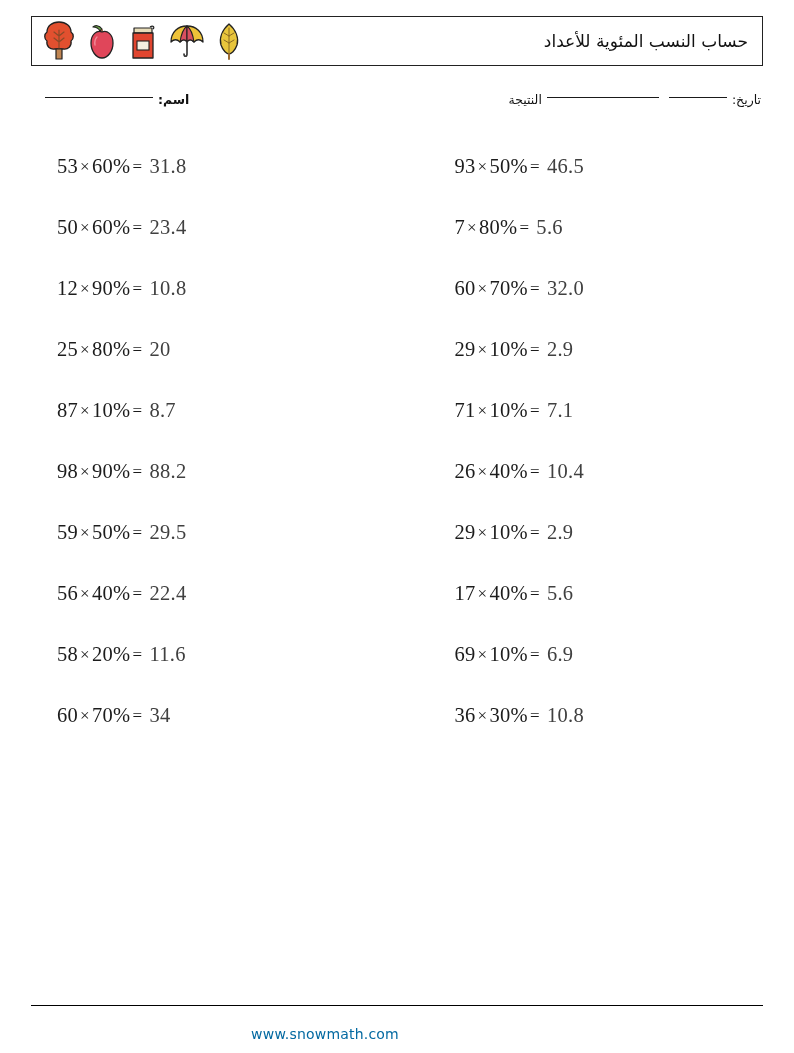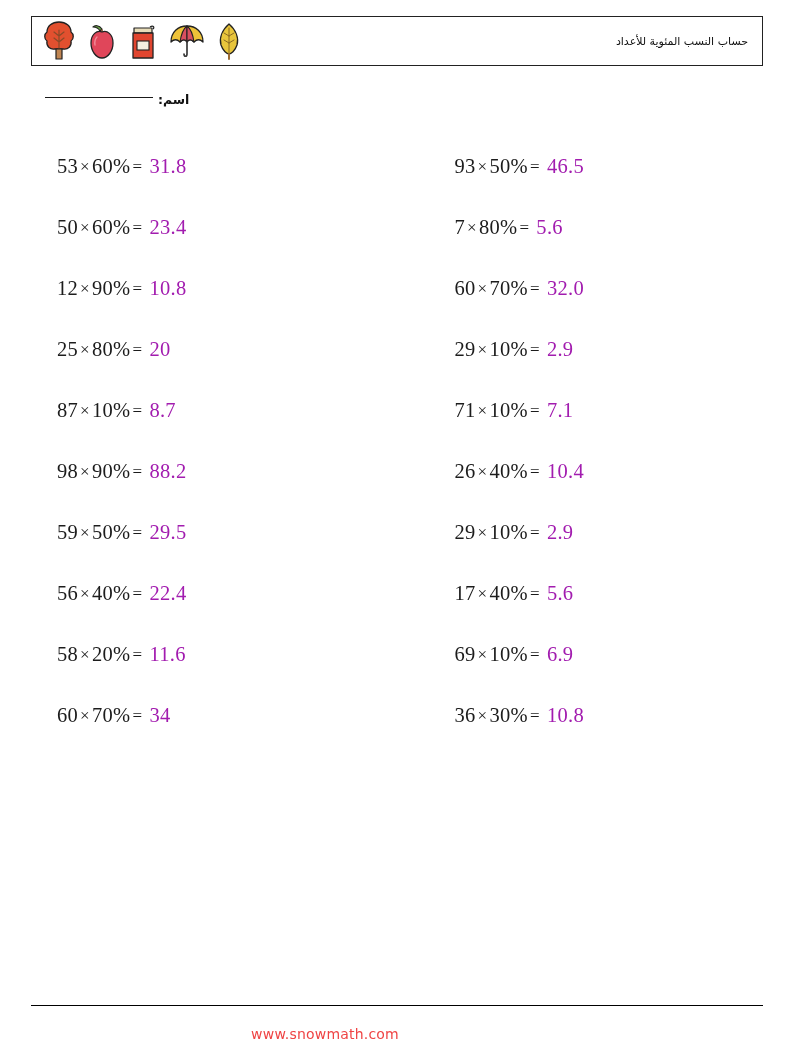--- a/index.html
+++ b/index.html
@@ -45,21 +45,21 @@
     align-items: center;
     gap: 10px;
     height: 44px;
   }
   .icon-strip svg { display: block; }
 
   .worksheet-title {
     direction: rtl;
     unicode-bidi: isolate;
     font-family: "DejaVu Sans", "Liberation Sans", sans-serif;
-    font-size: 11px;
+    font-size: 17px;
     color: #111111;
     letter-spacing: 0;
     white-space: nowrap;
     margin-left: 41px;
   }
 
   
   .info-row {
     position: absolute;
     left: 31px;
@@ -130,21 +130,21 @@
     white-space: nowrap;
   }
   .expr { letter-spacing: 0.3px; }
   .times {
     font-size: 17px;
     padding: 0 2px;
     position: relative;
     top: 0.5px;
   }
   .answer {
-    color: #a21caf;
+    color: #404040;
     padding-left: 5px;
     letter-spacing: 0.3px;
   }
 
   
   .footer-rule {
     position: absolute;
     left: 31px;
     top: 1005px;
     width: 732px;
@@ -152,21 +152,21 @@
     border-top: 1.6px solid #000000;
   }
   .footer-text {
     position: absolute;
     left: 0;
     top: 1026px;
     width: 650px;
     text-align: center;
     font-family: "DejaVu Sans", "Liberation Sans", sans-serif;
     font-size: 14px;
-    color: #ef4444;
+    color: #0369a1;
     letter-spacing: 0.2px;
   }
 </style>
 </head>
 <body>
 
 <div class="page">
 
   <div class="header-box">
     <div class="icon-strip">
@@ -207,20 +207,23 @@
 
     </div>
 
     <div class="worksheet-title">حساب النسب المئوية للأعداد</div>
   </div>
 
   <div class="info-row">
     <div class="info-left">
       <span>اسم:</span><span class="blank-line blank-md"></span>
     </div>
+    <div class="info-right">
+      <span>تاريخ:</span><span class="blank-line blank-sm"></span><span class="blank-line blank-lg"></span><span>النتيجة</span>
+    </div>
   </div>
 
   <div class="problems">
 
     <div class="col col-left">
       <div class="problem">
         <span class="expr">53</span>
         <span class="expr times">×</span>
         <span class="expr">60%</span>
         <span class="expr times">=</span>

